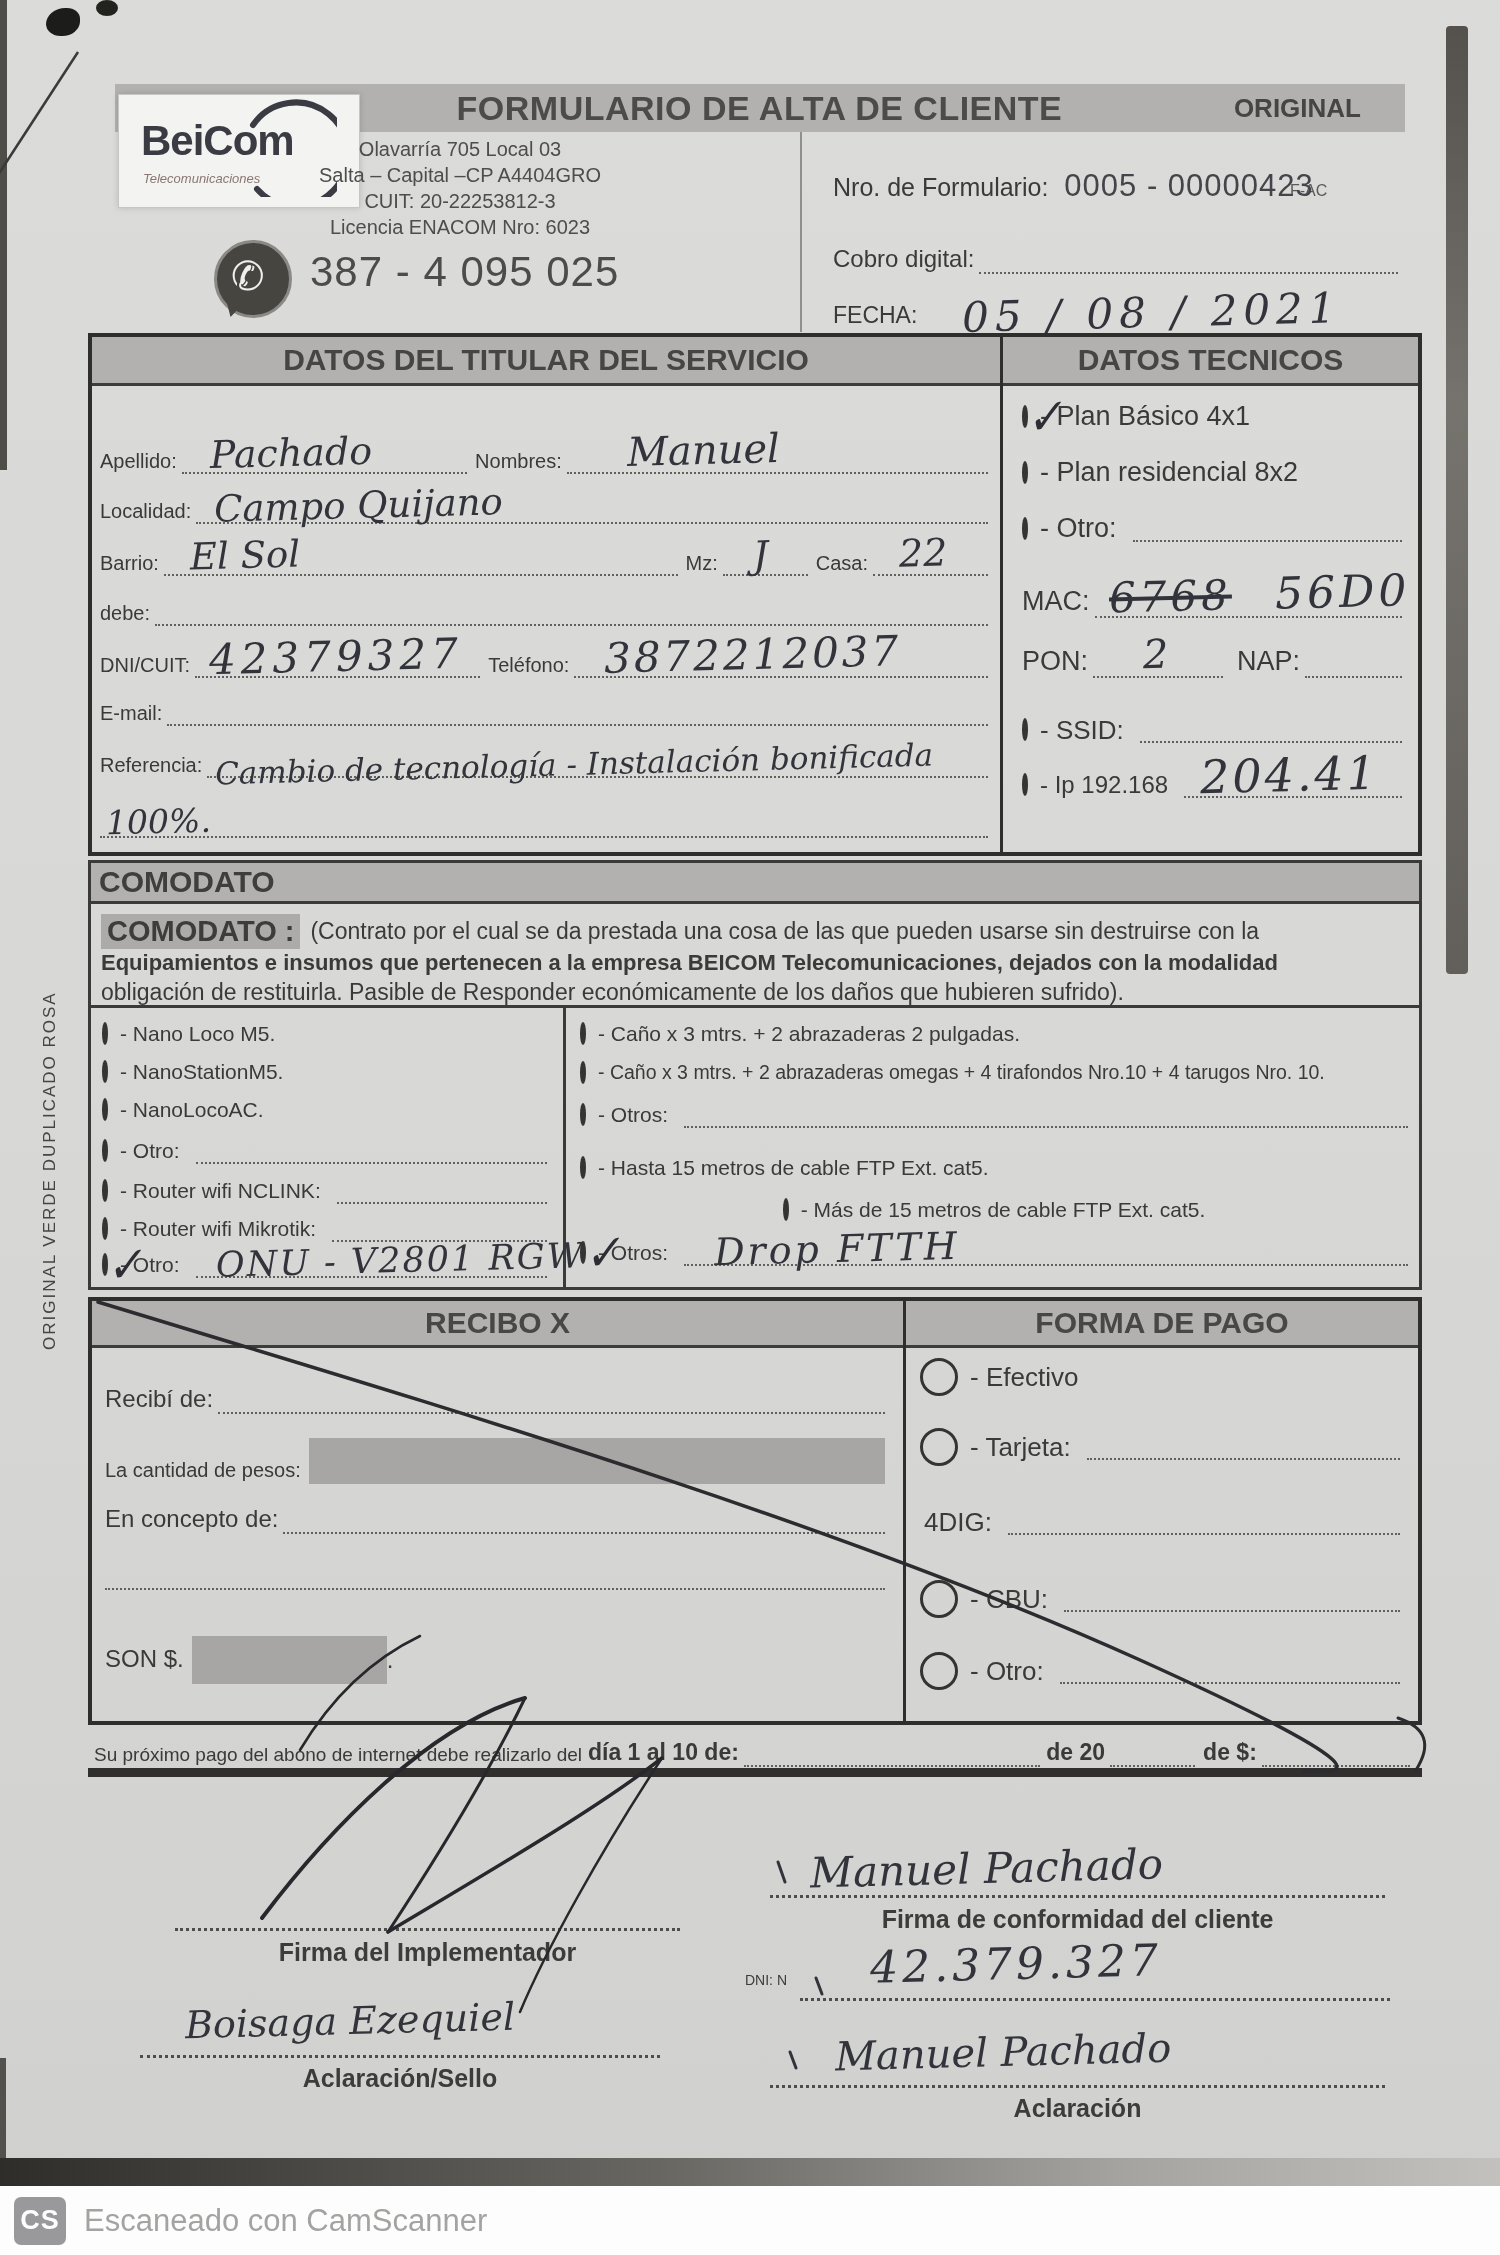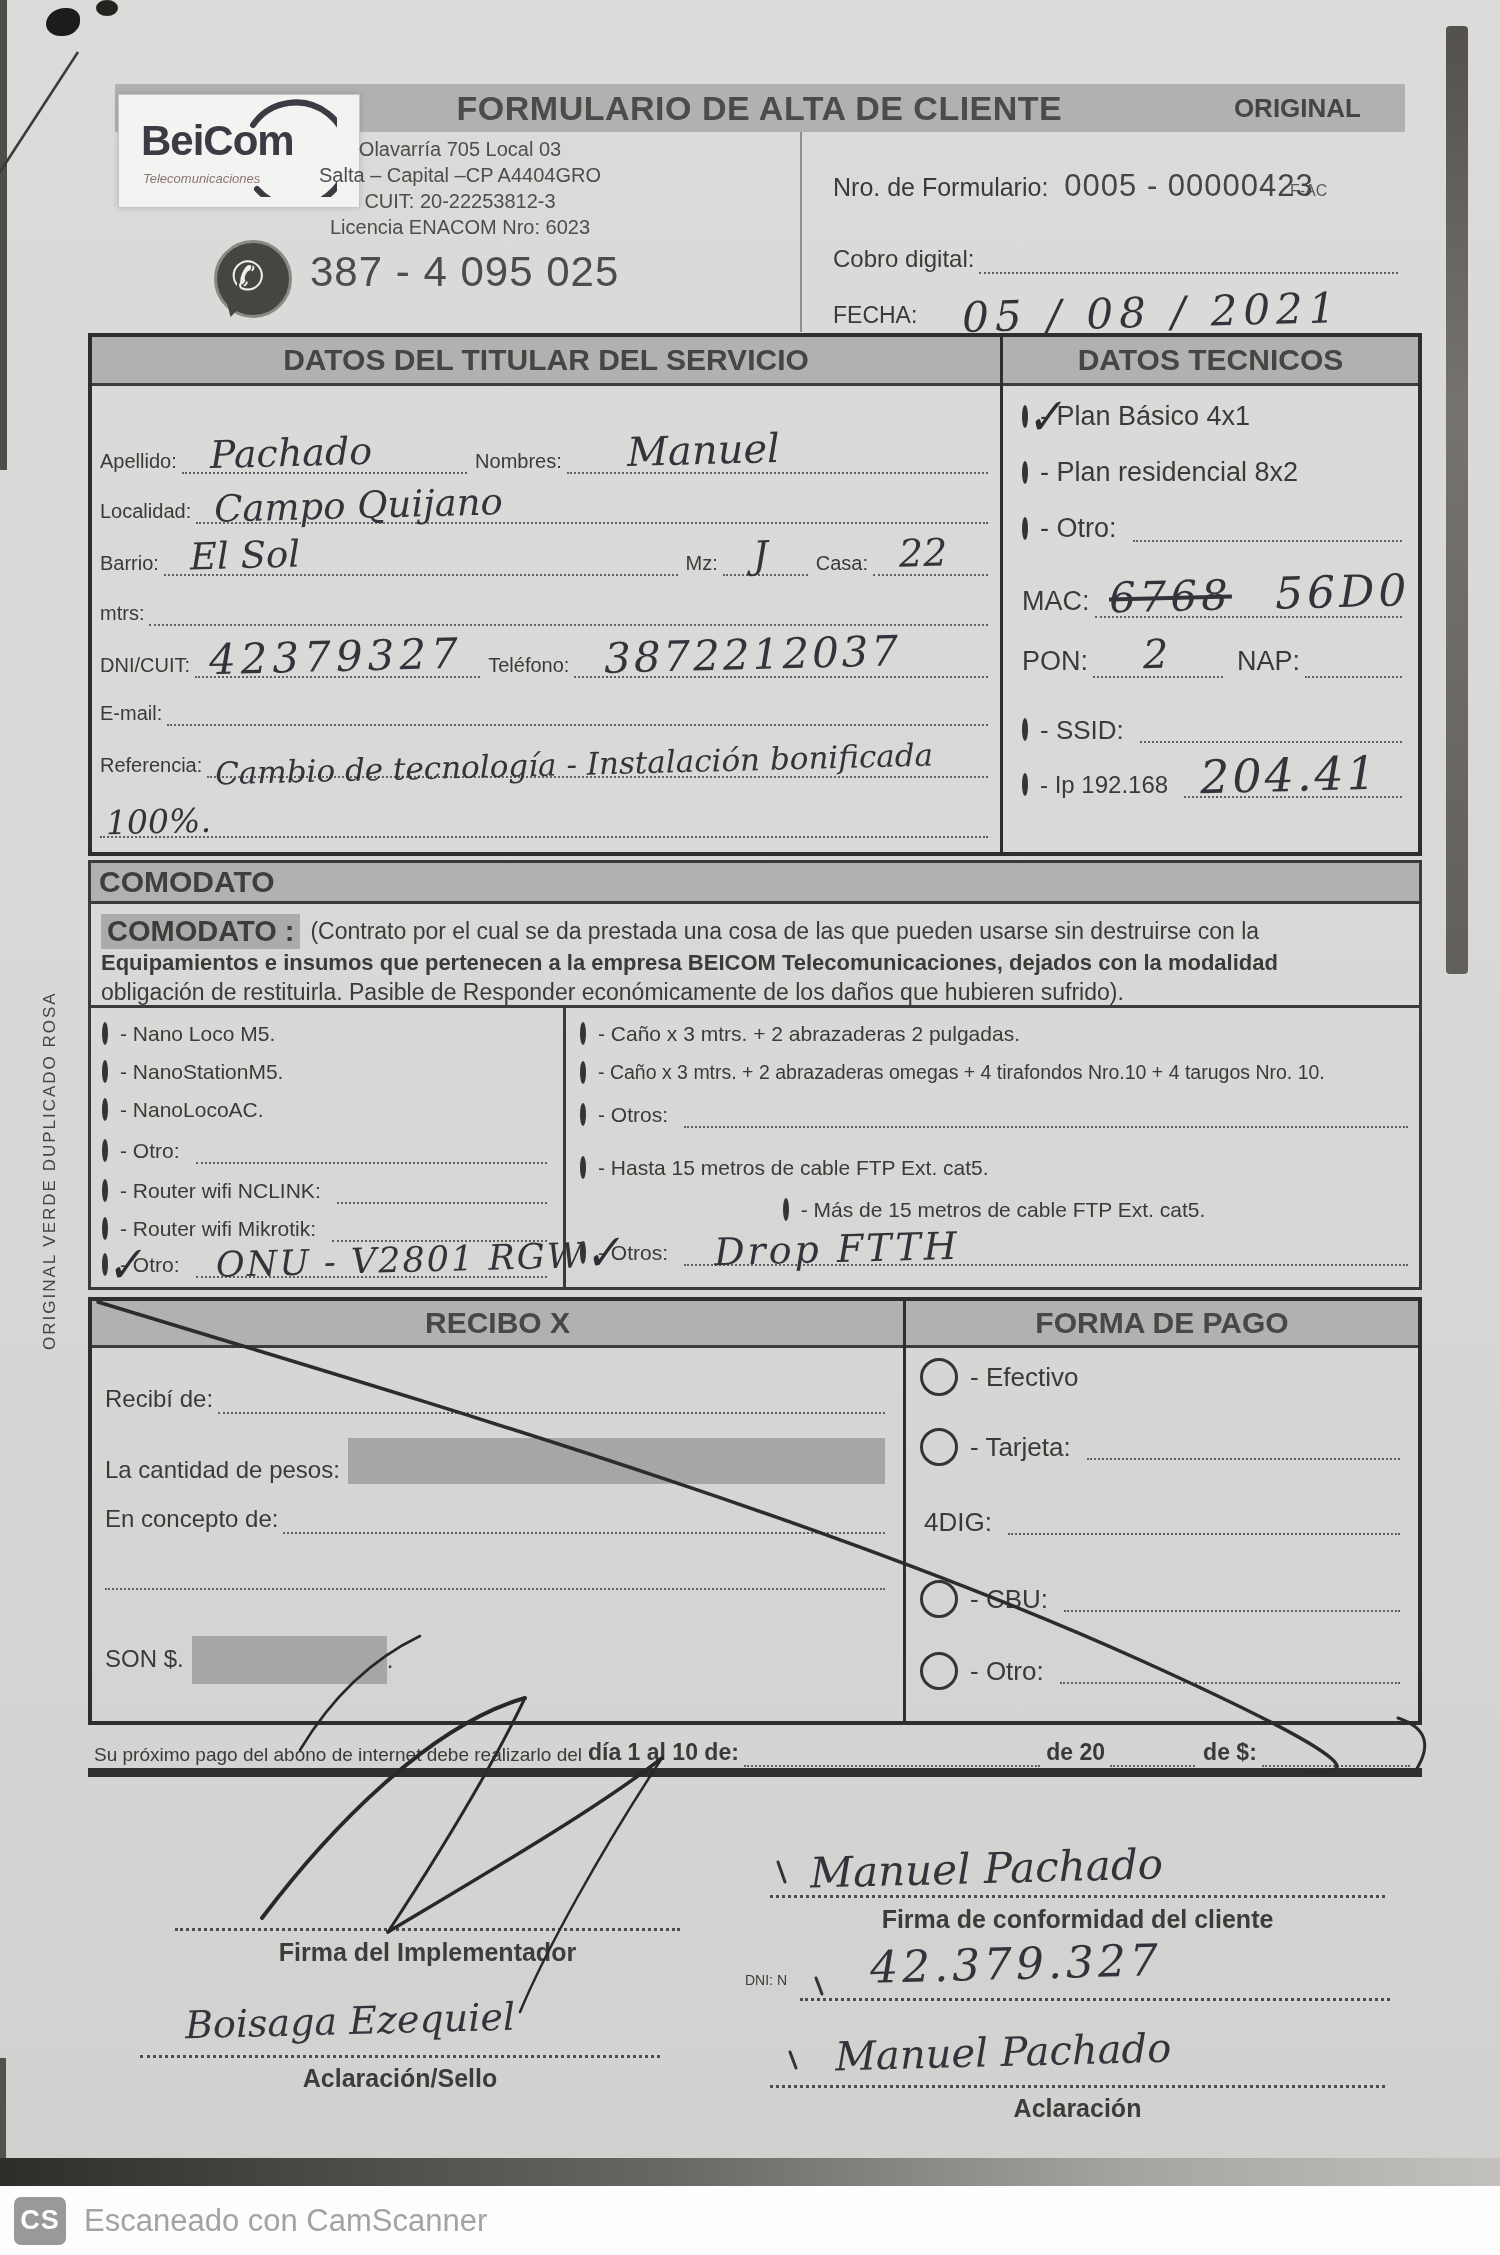--- a/index.html
+++ b/index.html
@@ -119,21 +119,21 @@
     <span class="fill" style="flex:none;width:85px;">
       <span class="hw" style="left:30px;bottom:0;font-size:38px;">J</span>
     </span>
     <span class="lbl" style="margin-left:8px;">Casa:</span>
     <span class="fill" style="flex:none;width:115px;">
       <span class="hw" style="left:26px;bottom:2px;font-size:38px;">22</span>
     </span>
   </div>
 
   <div class="row" style="left:100px;top:592px;width:888px;height:34px;">
-    <span class="lbl">mtrs:</span>
+    <span class="lbl">debe:</span>
     <span class="fill"></span>
   </div>
 
   <div class="row" style="left:100px;top:634px;width:888px;height:44px;">
     <span class="lbl">DNI/CUIT:</span>
     <span class="fill" style="flex:1;">
       <span class="hw" style="left:14px;bottom:-2px;font-size:42px;letter-spacing:5px;">42379327</span>
     </span>
     <span class="lbl" style="margin-left:8px;">Teléfono:</span>
     <span class="fill" style="flex:1.45;">
@@ -312,21 +312,21 @@
   <div class="graybar abs" style="left:906px;top:1301px;width:512px;height:44px;border-bottom:3px solid #3c3c3a;">
     <span style="font-size:30px;">FORMA DE PAGO</span>
   </div>
 
   <div class="row" style="left:105px;top:1378px;width:780px;height:36px;">
     <span class="lbl" style="font-size:24px;">Recibí de:</span>
     <span class="fill"></span>
   </div>
 
   <div class="row" style="left:105px;top:1437px;width:780px;height:48px;align-items:center;">
-    <span class="lbl" style="font-size:24px;margin-top:21px;">La cantidad de pesos:</span>
+    <span class="lbl" style="font-size:20px;margin-top:21px;">La cantidad de pesos:</span>
     <span class="redact" style="flex:1;height:46px;"></span>
   </div>
 
   <div class="row" style="left:105px;top:1498px;width:780px;height:36px;">
     <span class="lbl" style="font-size:24px;">En concepto de:</span>
     <span class="fill"></span>
   </div>
 
   <div class="row" style="left:105px;top:1556px;width:780px;height:34px;">
     <span class="fill" style="margin-left:0;"></span>

